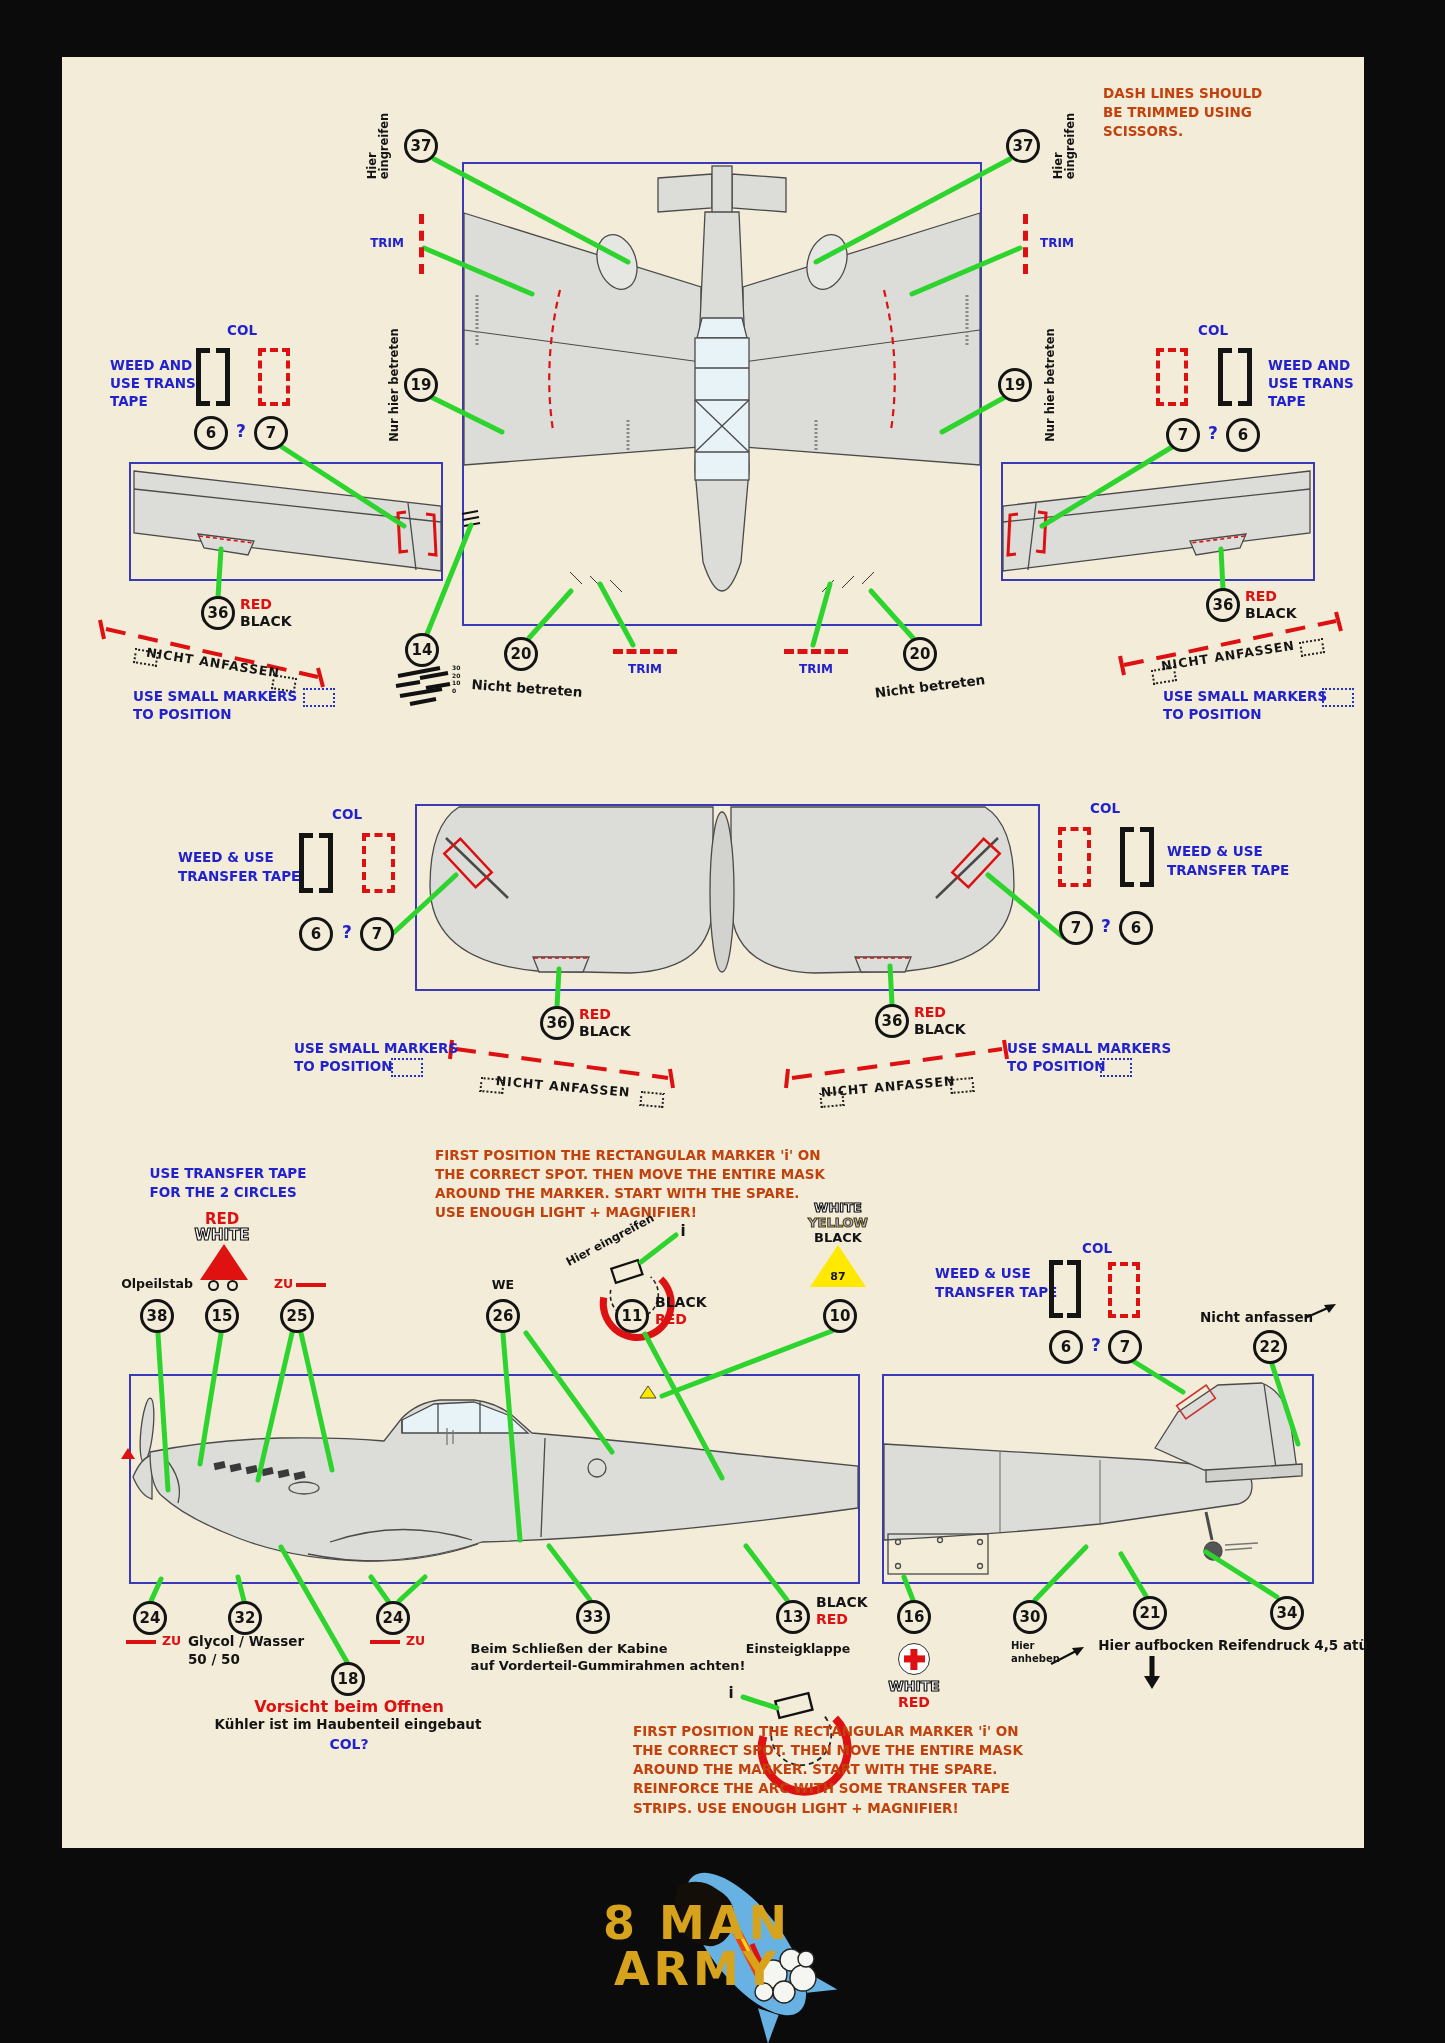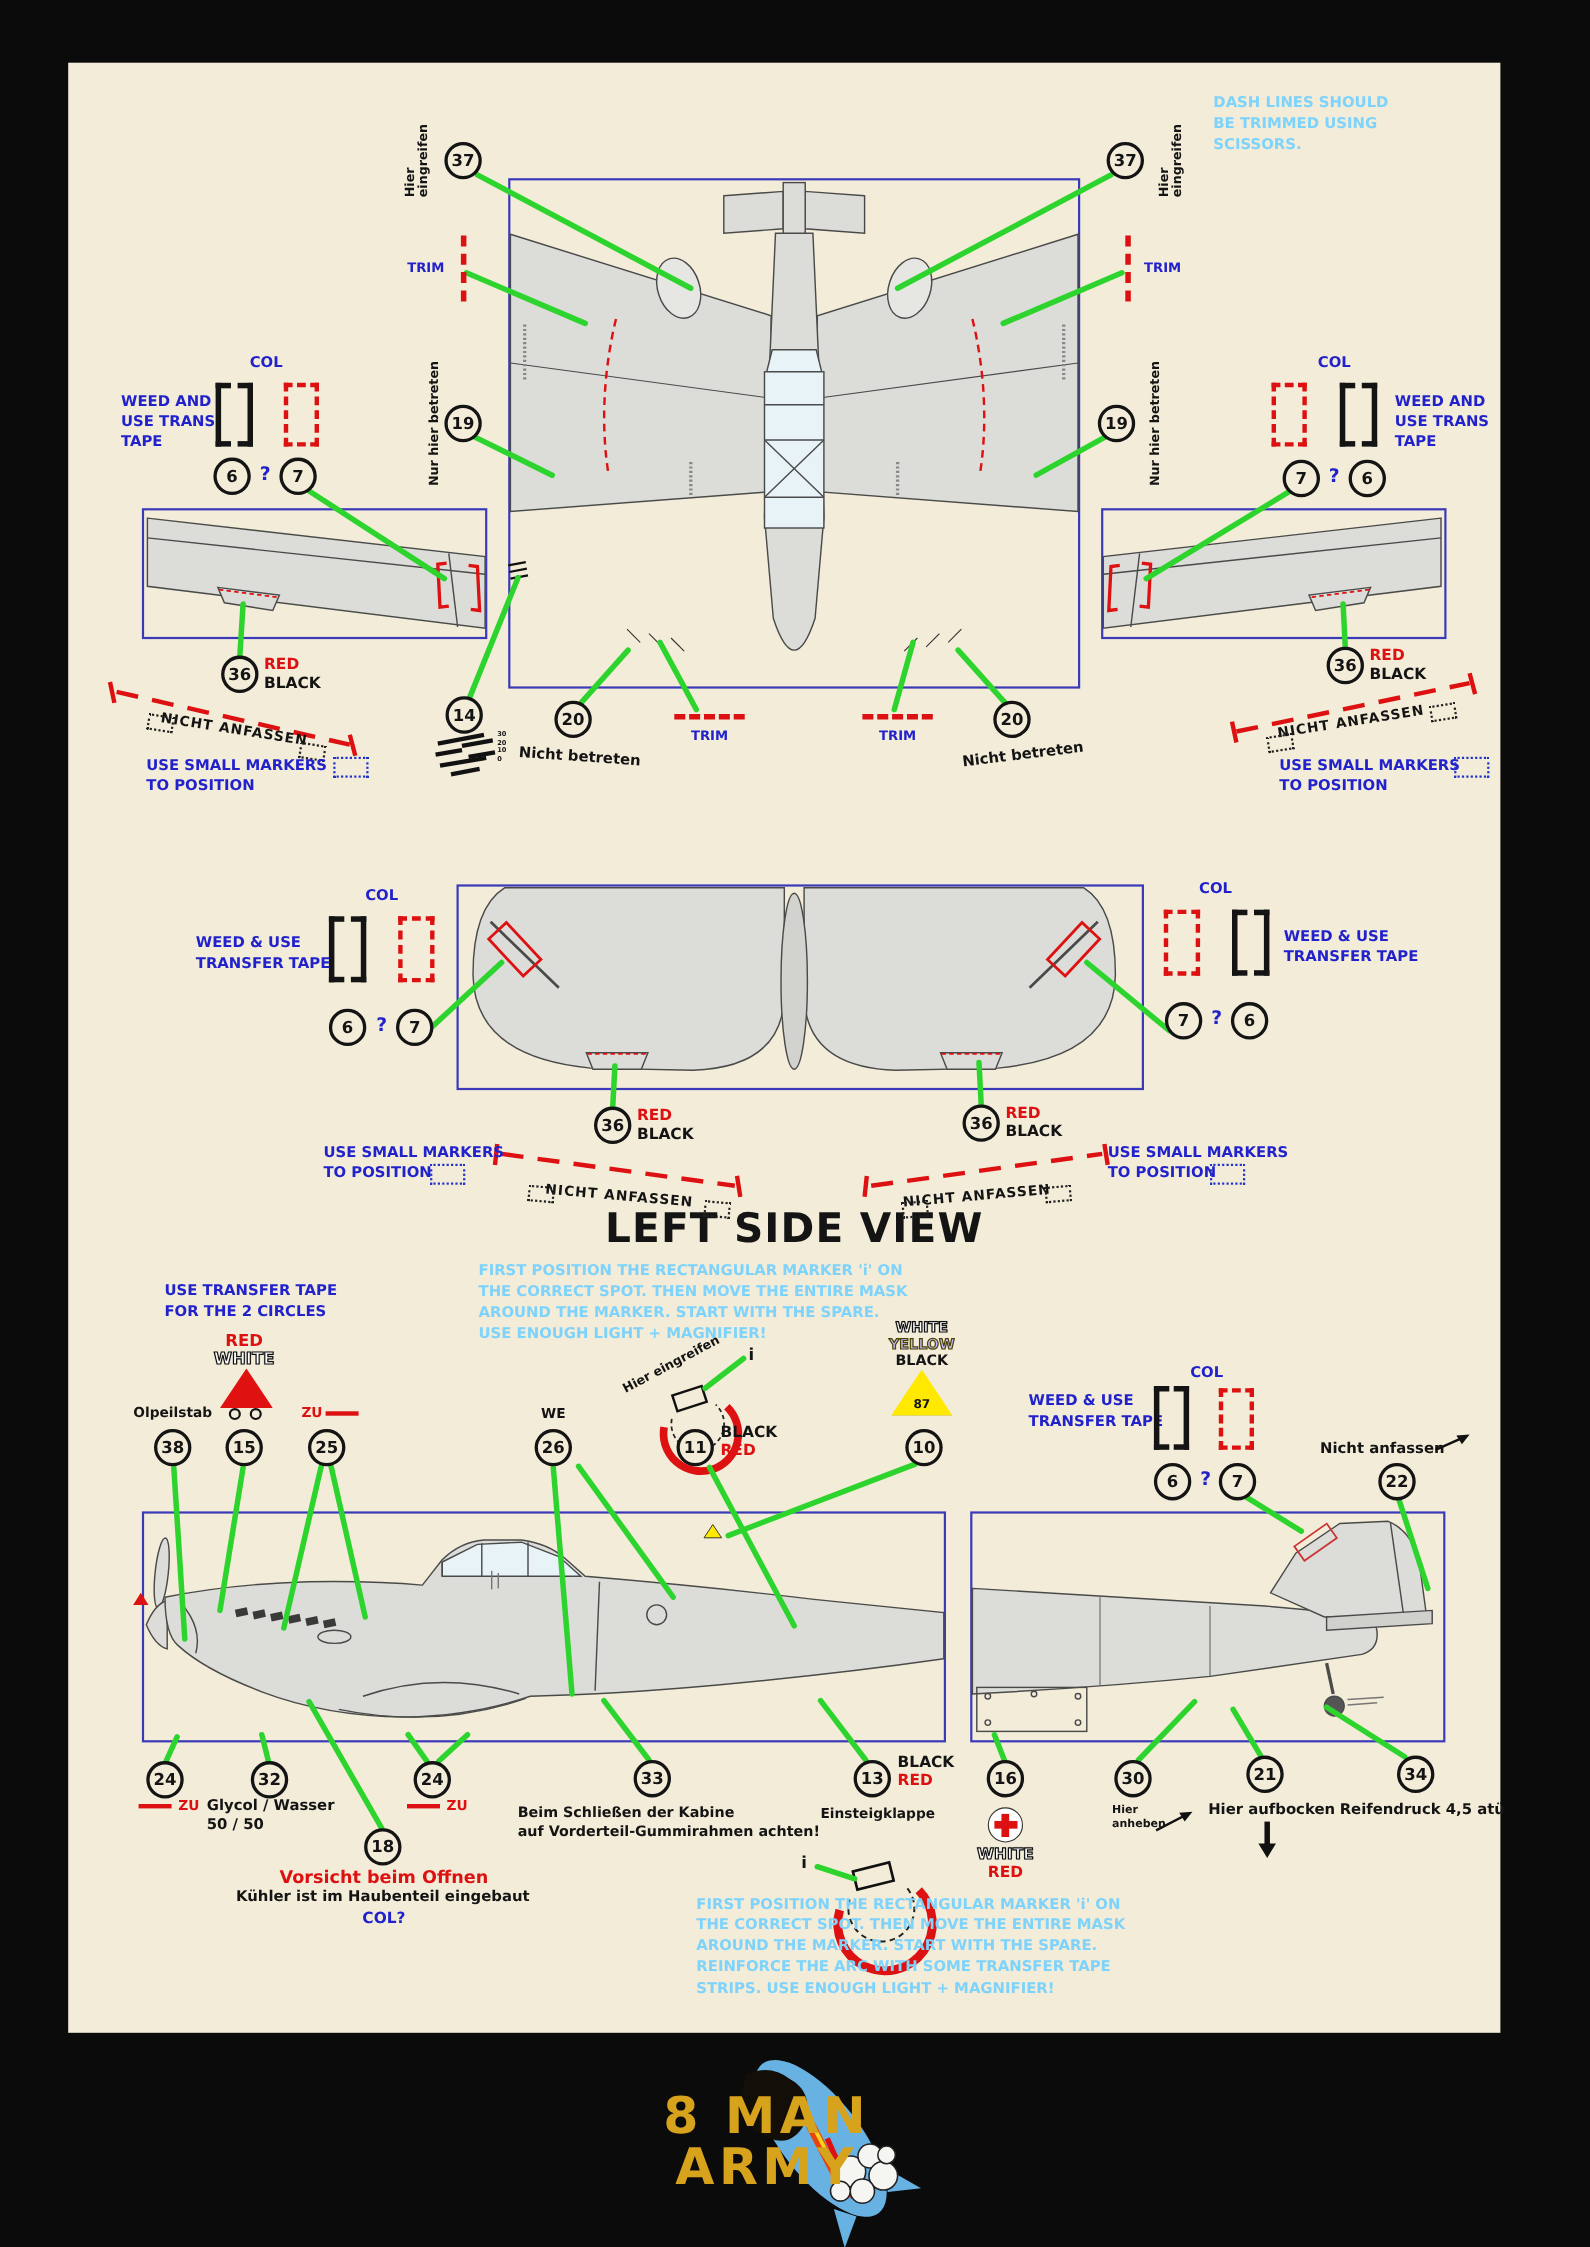--- a/index.html
+++ b/index.html
@@ -5,21 +5,21 @@
   html,body{margin:0;padding:0;background:#000;}
   #canvas{position:relative;width:1445px;height:2043px;background:#0b0b0b;overflow:hidden;
           font-family:"DejaVu Sans",sans-serif;}
   .paper{position:absolute;left:62px;top:57px;width:1302px;height:1791px;background:#f2ecd8;}
   #art{position:absolute;left:0;top:0;}
   #ann-layer{position:absolute;left:0;top:0;right:0;bottom:0;}
   .ann{position:absolute;font-weight:700;color:#141414;white-space:pre-line;width:max-content;
        transform-origin:50% 50%;line-height:1.25;}
   .tc{transform:translateX(-50%);}
   .sheet-title{font-size:37px;letter-spacing:1px;color:#141414;}
-  .bluenote{color:#7dd3fc;font-size:13.5px;line-height:1.42;}
+  .bluenote{color:#c2410c;font-size:13.5px;line-height:1.42;}
   .circ{width:34px;height:34px;box-sizing:border-box;border:3px solid #141414;border-radius:50%;
         background:#f2ecd8;display:flex;align-items:center;justify-content:center;
         font-size:15px;line-height:1;}
   .dotc{box-sizing:border-box;border:2.5px solid #141414;border-radius:50%;background:#f2ecd8;}
   .brk{}
   .brk::before{content:"";position:absolute;left:0;top:0;bottom:0;width:9px;border:5px solid #141414;border-right:none;}
   .brk::after{content:"";position:absolute;right:0;top:0;bottom:0;width:9px;border:5px solid #141414;border-left:none;}
   .rbox{box-sizing:border-box;border:4px dashed #dd1111;}
   .bbox{box-sizing:border-box;border:2px dotted #2233cc;}
   .kbox{box-sizing:border-box;border:2px dotted #222;}
@@ -274,21 +274,20 @@
         <circle cx="784" cy="1992" r="11"></circle>
           <circle cx="764" cy="1992" r="9"></circle>
           <circle cx="806" cy="1959" r="8"></circle>
       </g>
     </g>
   </svg>
 
   <div class="ann bluenote" style="left:1103px;top:84px">DASH LINES SHOULD
 BE TRIMMED USING
 SCISSORS.</div>
-  <div class="ann sheet-title tc" style="left:722px;top:1094px">LEFT SIDE VIEW</div>
   <div class="ann bluenote" style="left:435px;top:1146px">FIRST POSITION THE RECTANGULAR MARKER 'i' ON
 THE CORRECT SPOT. THEN MOVE THE ENTIRE MASK
 AROUND THE MARKER. START WITH THE SPARE.
 USE ENOUGH LIGHT + MAGNIFIER!</div>
   <div class="ann bluenote" style="left:633px;top:1722px">FIRST POSITION THE RECTANGULAR MARKER 'i' ON
 THE CORRECT SPOT. THEN MOVE THE ENTIRE MASK
 AROUND THE MARKER. START WITH THE SPARE.
 REINFORCE THE ARC WITH SOME TRANSFER TAPE
 STRIPS. USE ENOUGH LIGHT + MAGNIFIER!</div>
   <div class="ann gold tc" style="left:697px;top:1900px">8 MAN</div>

